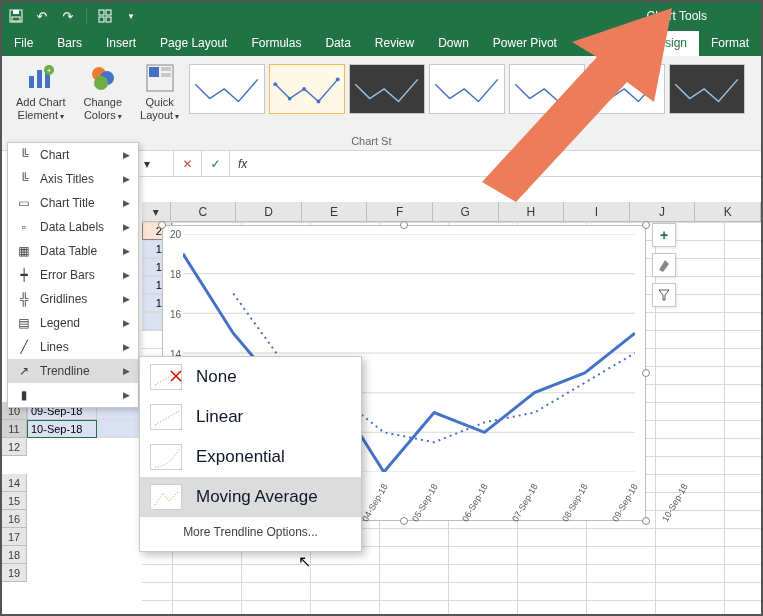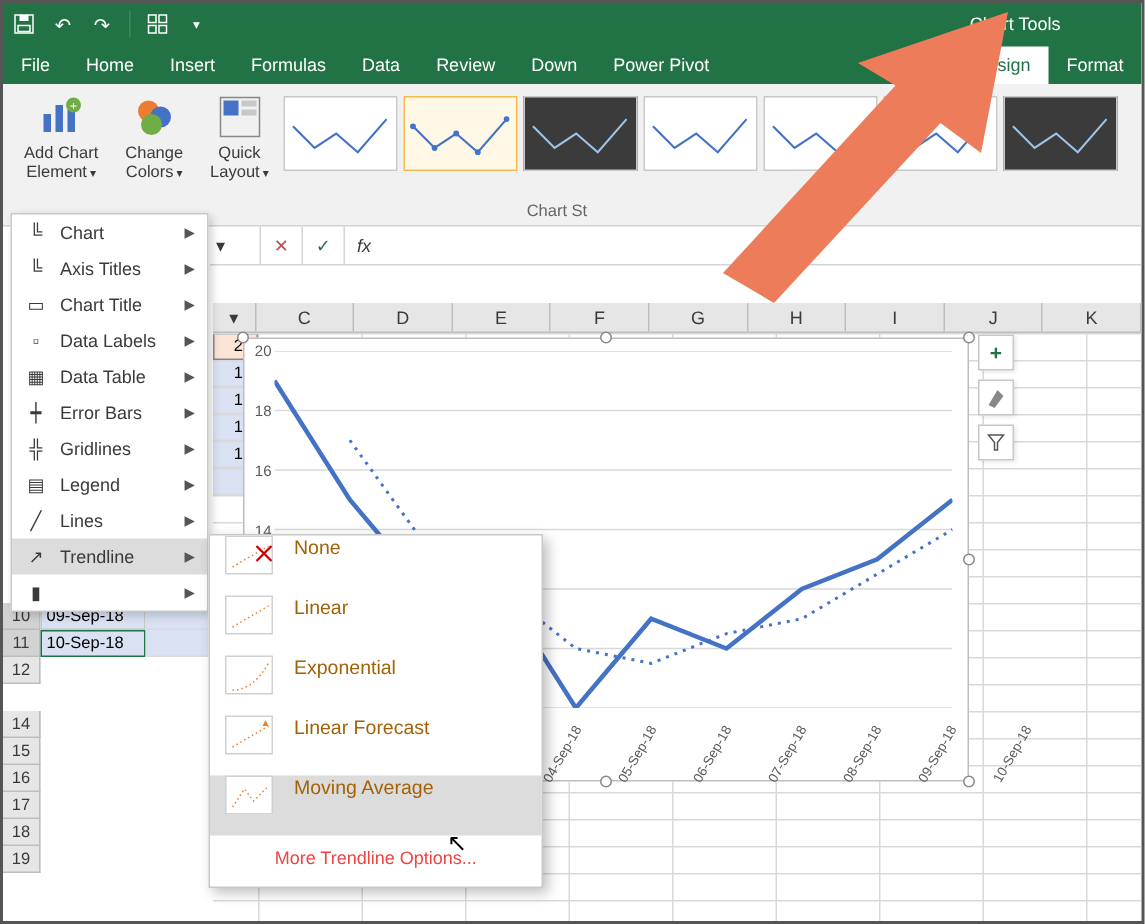--- a/index.html
+++ b/index.html
@@ -30,24 +30,24 @@
 .style-thumb.selected { border: 1px solid #f5ba4b; background: #fff8e7; }
 .styles-label { position: absolute; bottom: 3px; left: 46%; font-size: 11px; color: #666; }
 
 .sub-ribbon-menu { position: absolute; top: 140px; left: 5px; width: 132px; background: #fff; border: 1px solid #c8c8c8; box-shadow: 2px 2px 6px rgba(0,0,0,.2); z-index: 30; }
 .sub-ribbon-menu .mi { height: 24px; display: flex; align-items: center; padding: 0 8px; font-size: 12px; color: #3a3a3a; cursor: pointer; gap: 8px; }
 .sub-ribbon-menu .mi.sel { background: #dcdcdc; }
 .sub-ribbon-menu .mi .mico { width: 16px; height: 16px; display: inline-flex; align-items: center; justify-content: center; }
 .sub-ribbon-menu .mi .arrow { margin-left: auto; font-size: 9px; color: #555; }
 
 .trend-sub { position: absolute; top: 354px; left: 137px; width: 223px; background: #fff; border: 1px solid #c8c8c8; box-shadow: 3px 3px 8px rgba(0,0,0,.25); z-index: 40; padding-bottom: 4px; }
-.trend-sub .ti { height: 40px; display: flex; padding: 0 10px; font-size: 13px; color: #a16207; cursor: pointer; gap: 14px; }
+.trend-sub .ti { height: 40px; display: flex; align-items: center; padding: 0 10px; font-size: 17px; color: #0f172a; cursor: pointer; gap: 14px; }
 .trend-sub .ti:hover, .trend-sub .ti.hov { background: #dcdcdc; }
 .trend-sub .ti .tico { width: 32px; height: 26px; border: 1px solid #d0d0d0; background: #fff; }
-.trend-sub .more { height: 30px; display: flex; align-items: center; justify-content: center; font-size: 12px; color: #ef4444; cursor: pointer; }
+.trend-sub .more { height: 30px; display: flex; align-items: center; justify-content: center; font-size: 12px; color: #404040; cursor: pointer; }
 
 .formula-bar-row { height: 26px; display: flex; align-items: center; border-bottom: 1px solid #d4d4d4; font-size: 12px; color: #3a3a3a; margin-left: 138px; }
 .fx-btn { width: 28px; height: 100%; display: flex; align-items: center; justify-content: center; border-right: 1px solid #d4d4d4; cursor: pointer; }
 .fx-btn.cancel { color: #c0504d; }
 .fx-btn.ok { color: #217346; }
 .fx-label { font-style: italic; padding: 0 8px; }
 .name-box { width: 34px; padding: 0 4px; border-right: 1px solid #d4d4d4; height: 100%; display: flex; align-items: center; }
 
 .sheet-area { position: absolute; top: 175px; left: 0; right: 0; bottom: 0; }
 .col-headers { position: absolute; top: 25px; left: 140px; right: 0; height: 20px; display: flex; background: #e6e6e6; border-bottom: 1px solid #bdbdbd; font-size: 12px; color: #3a3a3a; }
@@ -113,22 +113,23 @@
       </div>
     <div class="qat-btn" style="font-size:9px">▾</div>
   </div>
   <div class="chart-tools-wrap">
     <span class="chart-tools-label">Chart Tools</span>
   </div>
 </div>
 
 <div class="tabstrip">
   <div class="tab">File</div>
-  <div class="tab">Home</div>
+  <div class="tab">Bars</div>
   <div class="tab">Insert</div>
+  <div class="tab">Page Layout</div>
   <div class="tab">Formulas</div>
   <div class="tab">Data</div>
   <div class="tab">Review</div>
   <div class="tab">Down</div>
   <div class="tab">Power Pivot</div>
   <div class="spacer-tabs"></div>
   <div class="tab active">Design</div>
   <div class="tab">Format</div>
 </div>
 
@@ -276,27 +277,20 @@
       <span class="tico"><svg width="32" height="26">
           <line x1="4" y1="20" x2="28" y2="6" stroke="#ed7d31" stroke-dasharray="1,2"></line>
         </svg></span>
       <span>Linear</span>
     </div>
   <div class="ti">
       <span class="tico"><svg width="32" height="26">
           <path d="M4 22 Q18 22 28 4" stroke="#ed7d31" fill="none" stroke-dasharray="1,2"></path>
         </svg></span>
       <span>Exponential</span>
-    </div>
-  <div class="ti">
-      <span class="tico"><svg width="32" height="26">
-          <line x1="4" y1="20" x2="28" y2="6" stroke="#ed7d31" stroke-dasharray="1,2"></line>
-          <polygon points="28,6 24,6 26,2" fill="#ed7d31"></polygon>
-        </svg></span>
-      <span>Linear Forecast</span>
     </div>
   <div class="ti hov">
       <span class="tico"><svg width="32" height="26">
           <path d="M4 20 L12 8 L18 16 L28 6" stroke="#ed7d31" fill="none" stroke-dasharray="1,2"></path>
         </svg></span>
       <span>Moving Average</span>
     </div>
   <div class="more">
       <span>More Trendline Options...</span>
     </div>

